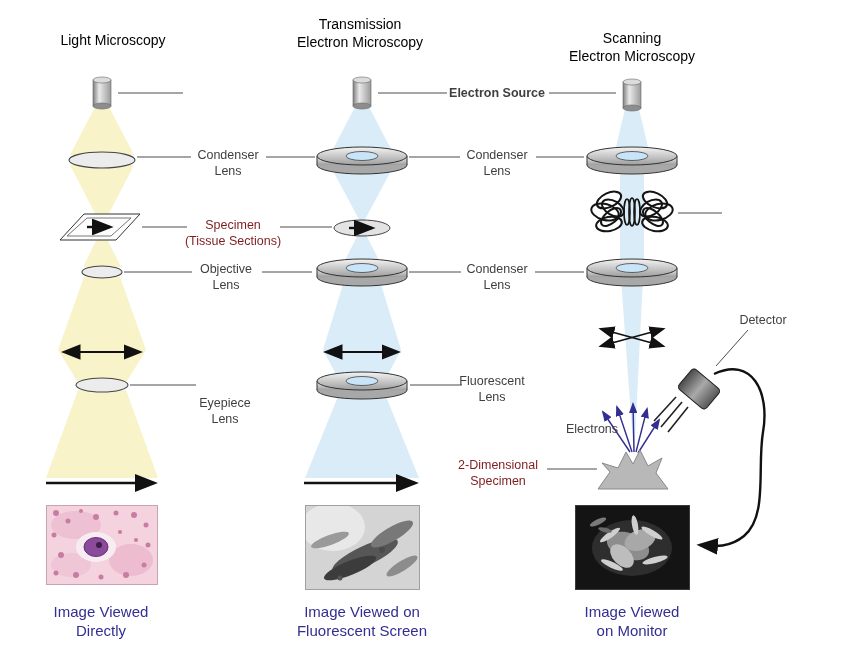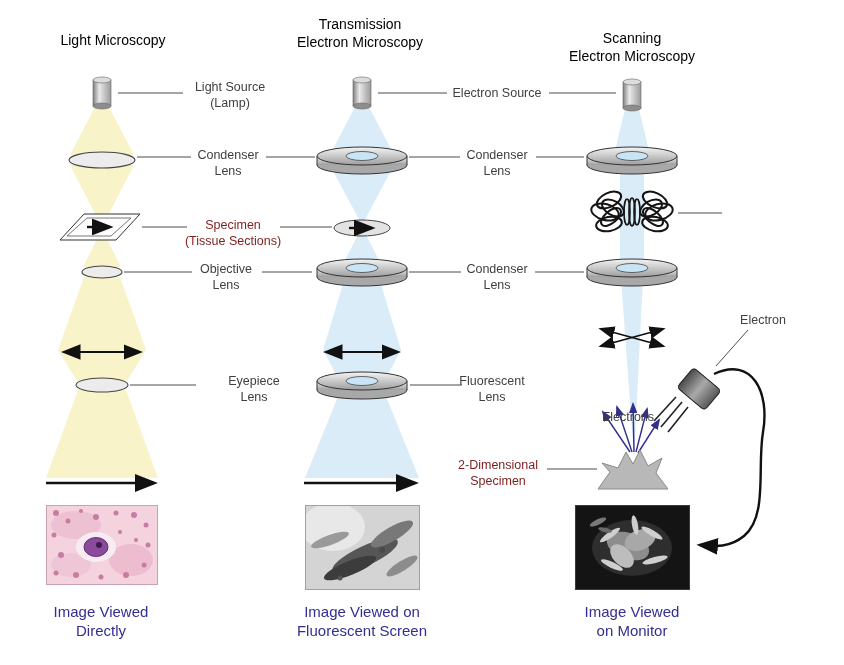--- a/index.html
+++ b/index.html
@@ -248,39 +248,37 @@
     <rect x="575.5" y="505.5" width="114" height="84" fill="none" stroke="#3a3a3a" stroke-width="1"></rect>
   </g>
 </svg>
 
 <div class="lbl title" style="left:104px; top:41px;padding-left:18px;">Light Microscopy</div>
 <div class="lbl title" style="left:360px; top:34px;">Transmission
 Electron Microscopy</div>
 <div class="lbl title" style="left:632px; top:48px;">Scanning
 Electron Microscopy</div>
 
-<div class="lbl" style="left:230px; top:95px;">Light Source
-(Lamp)</div>
-<div class="lbl" style="left:497px; top:93px;">Electron Source</div>
+<div class="lbl" style="left:497px; top:93px;font-weight:bold;">Electron Source</div>
 <div class="lbl" style="left:228px; top:163px;">Condenser
 Lens</div>
 <div class="lbl" style="left:497px; top:163px;">Condenser
 Lens</div>
 <div class="lbl purple" style="left:233px; top:233px;">Specimen
 (Tissue Sections)</div>
 <div class="lbl" style="left:226px; top:277px;">Objective
 Lens</div>
 <div class="lbl" style="left:497px; top:277px;">Condenser
 Lens</div>
-<div class="lbl" style="left:225px; top:389px;margin-left:29px;">Eyepiece
+<div class="lbl" style="left:225px; top:411px;">Eyepiece
 Lens</div>
 <div class="lbl" style="left:492px; top:389px;">Fluorescent
 Lens</div>
-<div class="lbl" style="left:763px; top:320px;">Electron</div>
-<div class="lbl" style="left:592px; top:417px;margin-left:36px;">Electrons</div>
+<div class="lbl" style="left:763px; top:320px;">Detector</div>
+<div class="lbl" style="left:592px; top:429px;">Electrons</div>
 <div class="lbl purple" style="left:498px; top:473px;">2-Dimensional
 Specimen</div>
 
 <div class="lbl caption" style="left:101px; top:621px;">Image Viewed
 Directly</div>
 <div class="lbl caption" style="left:362px; top:621px;">Image Viewed on
 Fluorescent Screen</div>
 <div class="lbl caption" style="left:632px; top:621px;">Image Viewed
 on Monitor</div>
 

